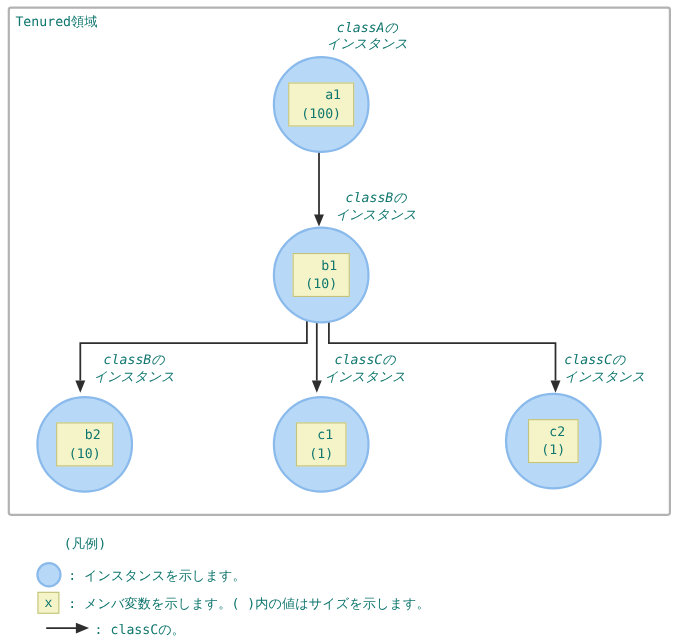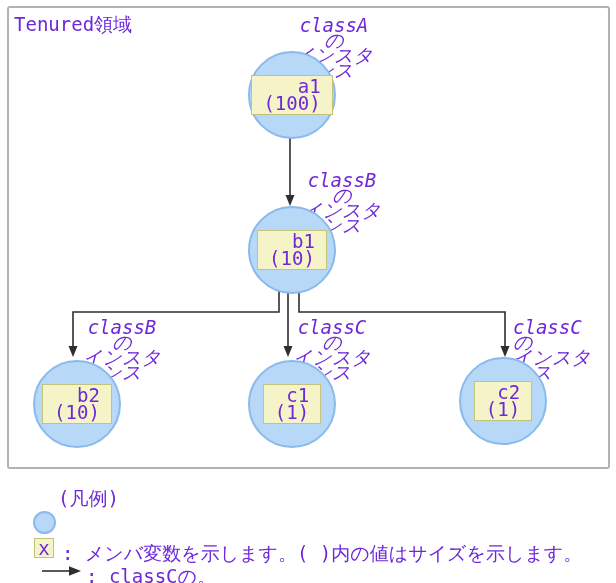--- a/index.html
+++ b/index.html
@@ -2,22 +2,22 @@
 <html style="--circle-fill: #b7d8f6; --circle-stroke: #8abaec; --box-fill: #f4f4c8; --box-stroke: #c3c37c; --line: #2e2e2e; --frame: #b2b2b2;"><head>
 <meta charset="utf-8">
 <style>
   html, body { margin: 0; padding: 0; background: #ffffff; }
   .stage {
     position: relative;
     width: 616px;
     height: 583px;
     background: #ffffff;
     font-family: "DejaVu Sans Mono", "Liberation Mono", monospace;
-    font-size: 19px;
-    color: #6d28d9;
+    font-size: 12px;
+    color: #0f766e;
     overflow: hidden;
   }
   .frame {
     position: absolute;
     left: 7px; top: 6px;
     width: 603px; height: 463px;
     box-sizing: border-box;
     border: 2px solid var(--frame, #b2b2b2);
     border-radius: 3px;
     background: #ffffff;
@@ -165,20 +165,21 @@
     <div class="member-box">
       <div>c2</div>
       <div>(1)</div>
     </div>
   </div>
 
   <div class="legend">
     <div class="legend-heading">(凡例)</div>
 
     <div class="legend-circle"></div>
+    <div class="legend-text" style="left:62px; top:35px;">: インスタンスを示します。</div>
 
     <div class="legend-box">
       <span>x</span>
     </div>
     <div class="legend-text" style="left:62px; top:61px;">: メンバ変数を示します。( )内の値はサイズを示します。</div>
 
     <svg class="legend-arrow" width="42" height="14" viewBox="0 0 42 14" xmlns="http://www.w3.org/2000/svg">
       <path class="conn" d="M2,7 L30,7"></path>
       <polygon class="arrowhead" points="41,7 29,2.2 29,11.8"></polygon>
     </svg>

